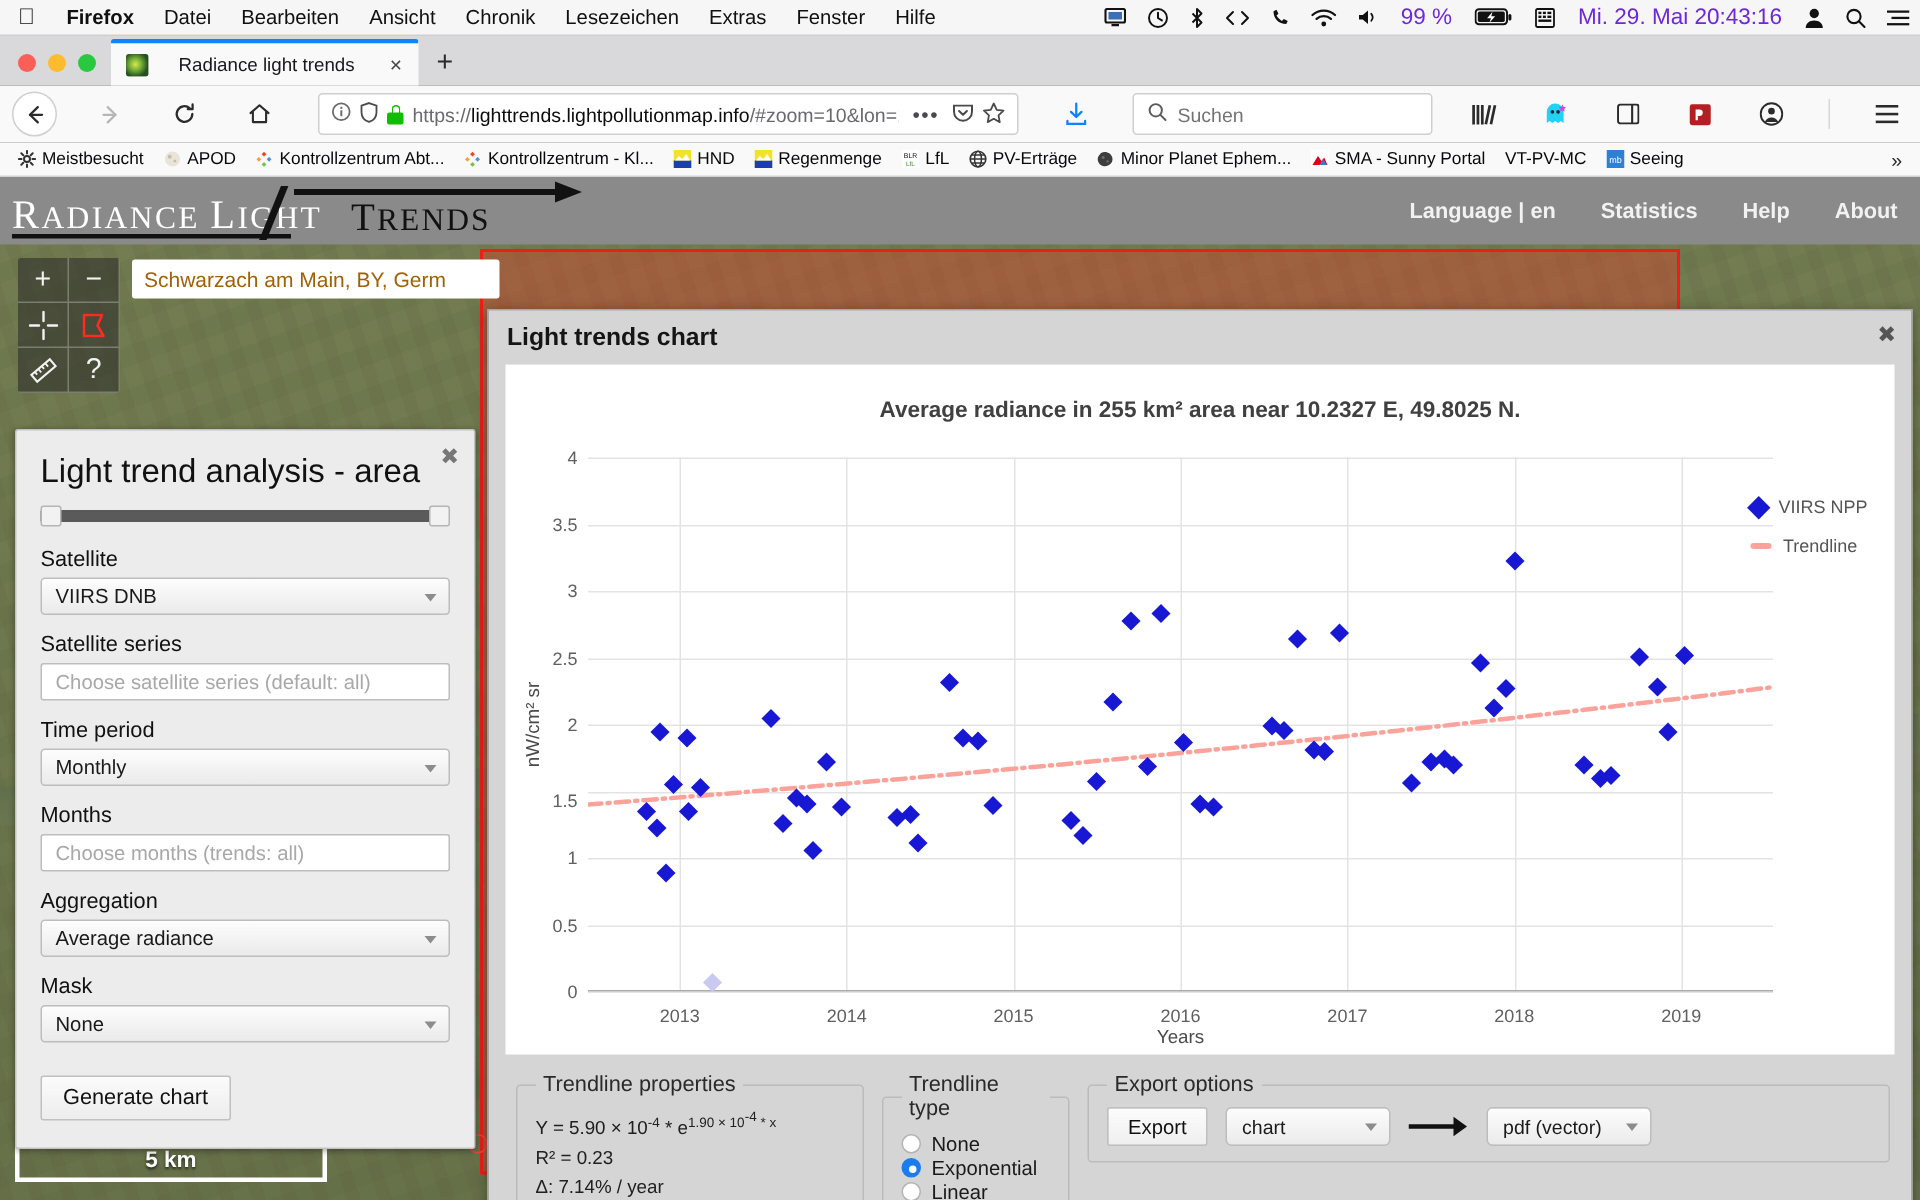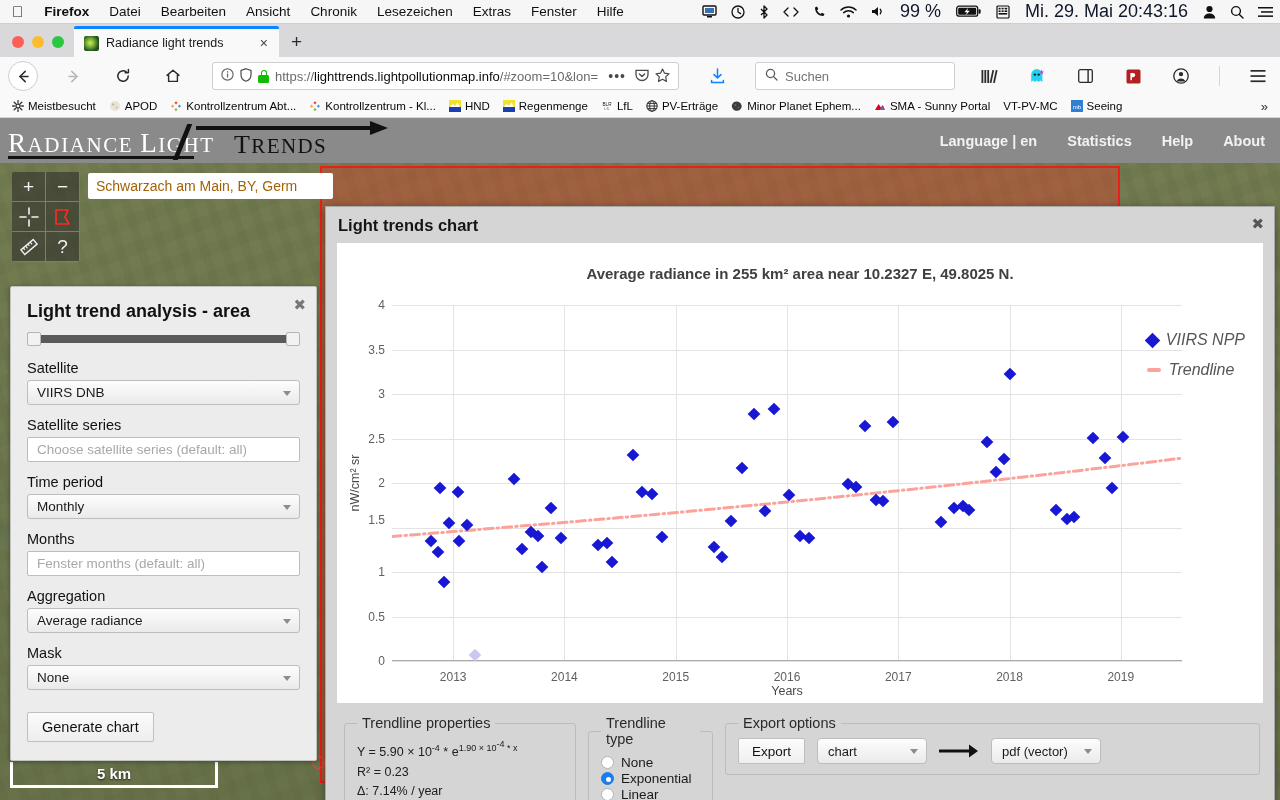--- a/index.html
+++ b/index.html
@@ -17,32 +17,32 @@
   #macbar {
     position: absolute; top: 0; left: 0; width: 1280px; height: 24px;
     background: #f6f6f6; display: flex; align-items: center;
     border-bottom: 1px solid #cfcfcf; z-index: 60;
   }
   #macbar .apple { font-size: 15px; padding: 0 11px 0 12px; line-height: 1; color: #111; }
   #macbar .mitem { padding: 0 10px; font-size: 13.5px; color: #101010; white-space: nowrap; }
   #macbar .mitem.bold { font-weight: bold; }
   #macbar .spacer { flex: 1; }
   #macbar .sitem { padding: 0 7px; font-size: 13px; color: #111; display: flex; align-items: center; }
-  #macbar .clock { font-size: 18px; padding: 0 8px; color: #0f172a; white-space: nowrap; }
+  #macbar .clock { font-size: 15px; padding: 0 8px; color: #6d28d9; white-space: nowrap; }
 
   
   #tabstrip {
     position: absolute; top: 24px; left: 0; width: 1280px; height: 33px;
     background: #d9d9db; display: flex; align-items: flex-end; z-index: 55;
   }
   .traffic { display: flex; align-items: center; gap: 8px; padding: 0 10px 9px 12px; }
   .tl { width: 12px; height: 12px; border-radius: 50%; }
   .tl.r { background: #fc5f57; } .tl.y { background: #fdbc2e; } .tl.g { background: #29c840; }
   .tab {
-    display: flex; align-items: center; gap: 7px; height: 31px;
+    display: flex; align-items: center; gap: 20px; height: 31px;
     background: #f9f9fa; border-top: 3px solid #0a84ff;
     padding: 0 8px 0 10px; min-width: 205px; font-size: 12.5px; color: #18181b;
     border-top-left-radius: 2px; border-top-right-radius: 2px;
   }
   .tab .favicon {
     width: 15px; height: 15px; border-radius: 2px; flex: none;
     background:
       radial-gradient(circle at 42% 46%, #d8e84a 0%, #7ab33a 32%, #24501f 70%),
       #132a10;
   }
@@ -190,21 +190,21 @@
     color: #fff; font-weight: bold; font-size: 17px;
     text-shadow: 0 0 3px #000, 1px 1px 2px #000;
   }
 
   
   #panel {
     position: absolute; left: 10px; top: 168px; width: 307px; z-index: 20;
     background: #ececec; border: 1px solid #c2c2c2; border-radius: 2px;
     padding: 14px 16px 18px 16px; box-shadow: 0 1px 4px rgba(0,0,0,.35);
   }
-  #panel h2 { font-size: 18px; color: #111; font-weight: bold; padding-bottom: 8px; }
+  #panel h2 { font-size: 22px; color: #111; font-weight: normal; padding-bottom: 8px; }
   #panel .pclose {
     position: absolute; right: 10px; top: 10px; font-size: 15px; color: #777; line-height: 1;
   }
   .slider { position: relative; height: 14px; margin: 2px 0 14px 0; }
   .slider .track { position: absolute; left: 0; right: 0; top: 3px; height: 8px; background: #5a5a5a; border-radius: 1px; }
   .slider .knob { position: absolute; top: 0; width: 14px; height: 14px; background: #f2f2f2; border: 1px solid #b5b5b5; border-radius: 2px; }
   .slider .knob.l { left: 0; } .slider .knob.r { right: 0; }
   .flabel { font-size: 14.5px; color: #111; margin-bottom: 4px; }
   .fselect {
     position: relative; height: 25px; background: linear-gradient(#fdfdfd, #eaeaea);
@@ -267,21 +267,21 @@
   }
   .dot {
     position: absolute; width: 9px; height: 9px; background: #1818d4;
     transform: translate(-50%, -50%) rotate(45deg);
   }
   .dot.faint { background: #c9c9f2; }
   #legend { position: absolute; right: 18px; top: 88px; }
   .legrow { display: flex; align-items: center; gap: 8px; margin-bottom: 12px; }
   .legdiamond { width: 11px; height: 11px; background: #1818d4; transform: rotate(45deg); }
   .legline { width: 14px; height: 4px; background: #fba39b; border-radius: 2px; }
-  .legtext { font-size: 16px; color: #555; font-style: italic; }
+  .legtext { font-size: 12px; color: #555; }
 
   
   #modal-foot { flex: 1; display: flex; align-items: flex-start; gap: 12px; padding: 12px 14px 0 18px; }
   fieldset {
     border: 1px solid #bcbcbc; border-radius: 3px; padding: 7px 12px 10px 12px; position: relative;
   }
   legend { font-size: 14.5px; color: #2a2a2a; padding: 0 5px; }
   #fs-trend { width: 232px; }
   #fs-trend .eq { font-size: 12.5px; color: #202020; line-height: 1.55; white-space: nowrap; }
   #fs-trend .eq sup { font-size: 9px; vertical-align: super; }
@@ -739,21 +739,21 @@
       </div>
 
       <div class="flabel">Time period</div>
       <div class="fselect">
         <span>Monthly</span>
         <span class="caret"></span>
       </div>
 
       <div class="flabel">Months</div>
       <div class="finput">
-        <span>Fenster months (default: all)</span>
+        <span>Choose months (trends: all)</span>
       </div>
 
       <div class="flabel">Aggregation</div>
       <div class="fselect">
         <span>Average radiance</span>
         <span class="caret"></span>
       </div>
 
       <div class="flabel">Mask</div>
       <div class="fselect">
@@ -776,21 +776,21 @@
           <span>nW/cm² sr</span>
         </div>
         <div id="plot">
             <div class="gridline" style="top: 356px;"></div>
             <div class="ytick" style="top: 356px;">0</div>
             <div class="gridline" style="top: 311.5px;"></div>
             <div class="ytick" style="top: 311.5px;">0.5</div>
             <div class="gridline" style="top: 267px;"></div>
             <div class="ytick" style="top: 267px;">1</div>
             <div class="gridline" style="top: 222.5px;"></div>
-            <div class="ytick" style="top: 215px; text-align: right;">1.5</div>
+            <div class="ytick" style="top: 229px; text-align: right;">1.5</div>
             <div class="gridline" style="top: 178px;"></div>
             <div class="ytick" style="top: 178px;">2</div>
             <div class="gridline" style="top: 133.5px;"></div>
             <div class="ytick" style="top: 133.5px;">2.5</div>
             <div class="gridline" style="top: 89px;"></div>
             <div class="ytick" style="top: 89px;">3</div>
             <div class="gridline" style="top: 44.5px;"></div>
             <div class="ytick" style="top: 44.5px;">3.5</div>
             <div class="gridline" style="top: 0px;"></div>
             <div class="ytick" style="top: 0px;">4</div>

